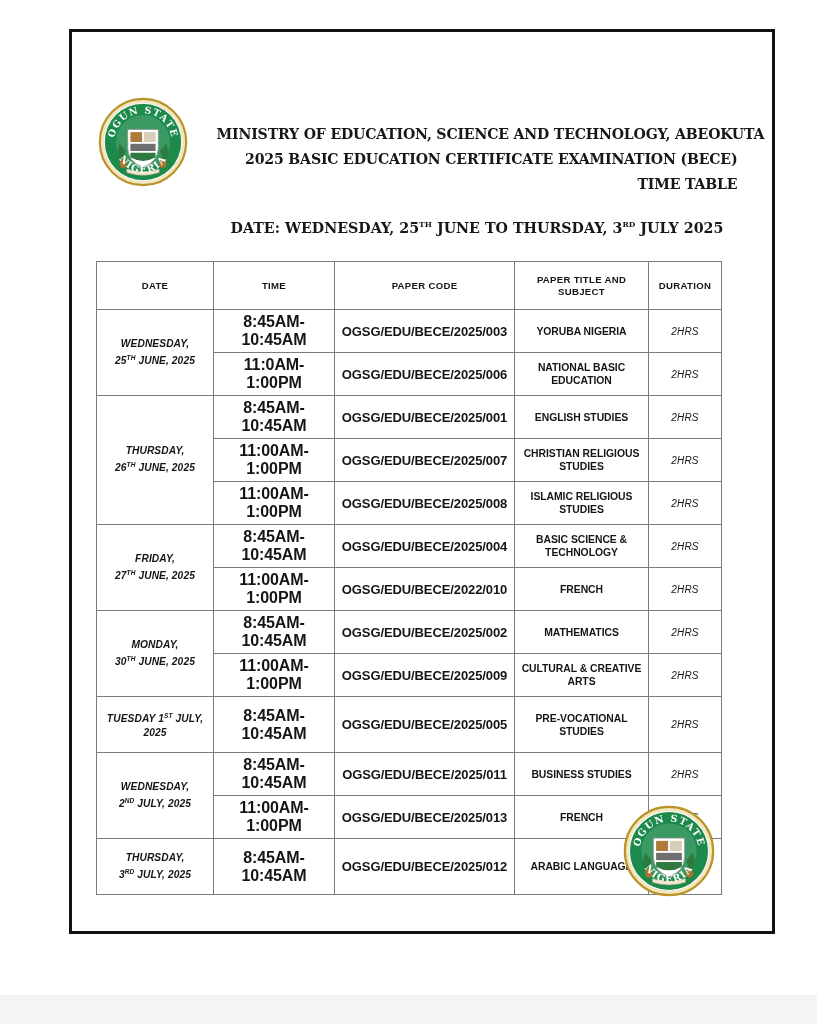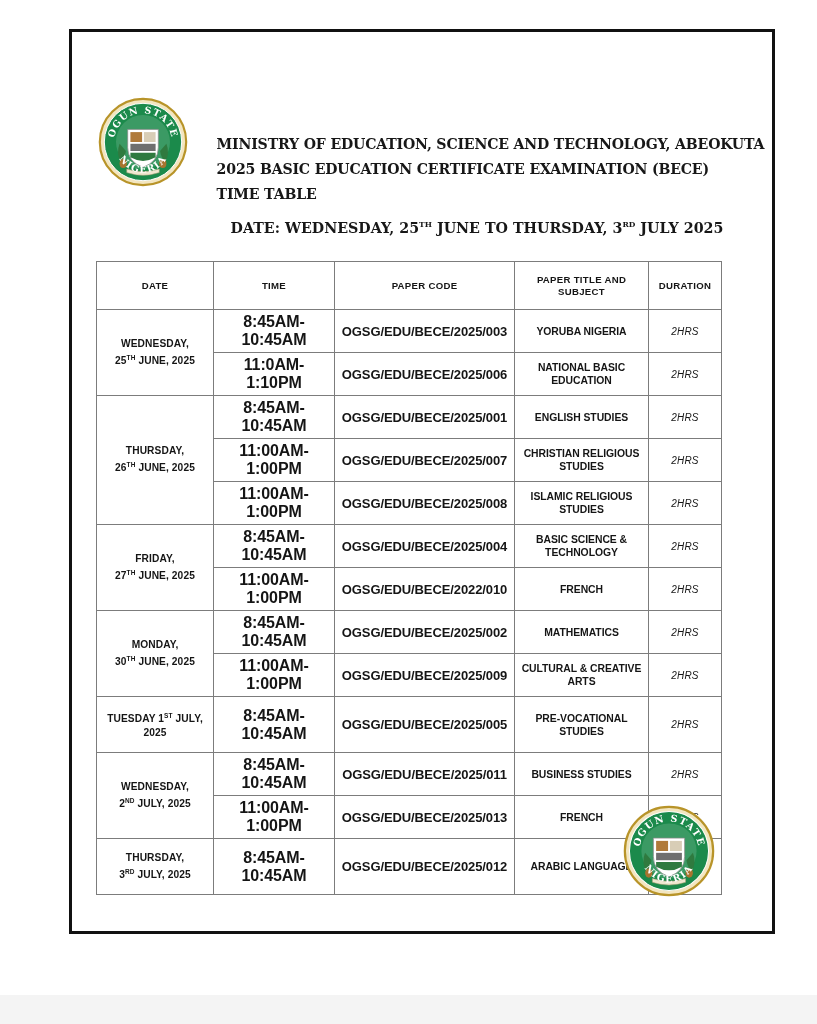--- a/index.html
+++ b/index.html
@@ -47,23 +47,23 @@
     left: 0; top: 30px;
     width: 706px;
   }
   #crest-top {
     position: absolute;
     left: 26px; top: 34px;
     width: 90px; height: 92px;
   }
   #title-stack {
     position: absolute;
-    left: 125px; top: 70px;
+    left: 125px; top: 60px;
     width: 560px;
-    text-align: left;
+    text-align: right;
   }
   .doc-title-line {
     font-family: "DejaVu Serif", serif;
     font-weight: bold;
     font-size: 15.2px;
     letter-spacing: -0.2px;
     color: #171717;
     line-height: 25px;
     white-space: nowrap;
     transform: scaleX(0.93);
@@ -119,20 +119,21 @@
   }
   col.c-date     { width: 117px; }
   col.c-time     { width: 121px; }
   col.c-code     { width: 180px; }
   col.c-title    { width: 134px; }
   col.c-duration { width: 73px; }
 
   td.date-cell {
     font-size: 10.2px;
     font-weight: bold;
+    font-style: italic;
     line-height: 14px;
     letter-spacing: 0.1px;
     margin-left: 43px;
   }
   td.date-cell sup { font-size: 6.5px; vertical-align: super; }
 
   td.time-cell {
     font-size: 16px;
     font-weight: bold;
     letter-spacing: -0.1px;
@@ -238,21 +239,21 @@
         </thead>
         <tbody id="tt-body">
             <tr class="r-h32">
               <td class="date-cell" rowspan="2">WEDNESDAY,<br>25<sup>TH</sup> JUNE, 2025</td>
               <td class="time-cell">8:45AM-10:45AM</td>
               <td class="code-cell">OGSG/EDU/BECE/2025/003</td>
               <td class="subject-cell">YORUBA NIGERIA</td>
               <td class="duration-cell">2HRS</td>
             </tr>
             <tr class="r-h34">
-              <td class="time-cell">11:0AM-1:10PM</td>
+              <td class="time-cell">11:0AM-1:00PM</td>
               <td class="code-cell">OGSG/EDU/BECE/2025/006</td>
               <td class="subject-cell">NATIONAL BASIC EDUCATION</td>
               <td class="duration-cell">2HRS</td>
             </tr>
             <tr class="r-h32">
               <td class="date-cell" rowspan="3">THURSDAY,<br>26<sup>TH</sup> JUNE, 2025</td>
               <td class="time-cell">8:45AM-10:45AM</td>
               <td class="code-cell">OGSG/EDU/BECE/2025/001</td>
               <td class="subject-cell">ENGLISH STUDIES</td>
               <td class="duration-cell">2HRS</td>

